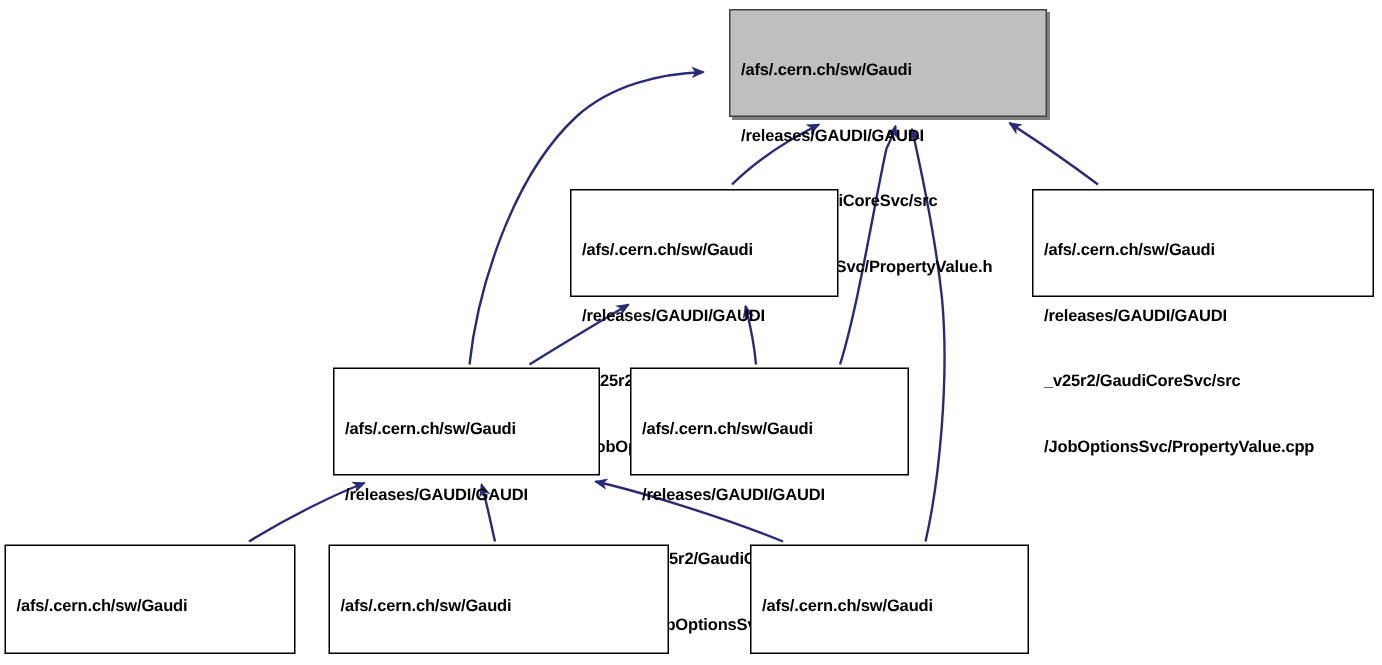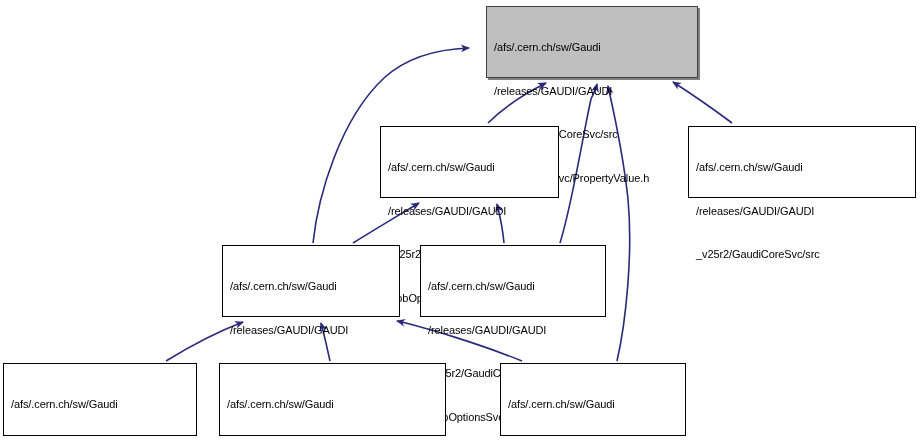--- a/index.html
+++ b/index.html
@@ -28,20 +28,21 @@
     box-sizing: border-box;
     border: 1px solid #000000;
     background: #ffffff;
     color: #000000;
     font-size: 11px;
     line-height: 14.5px;
     padding: 4px 6px 4px 7px;
     white-space: pre;
     letter-spacing: -0.1px;
     z-index: 2;
+    font-weight: bold;
   }
   .node.current {
     background: #bfbfbf;
     border: 1px solid #404040;
     box-shadow: 2px 2px 0 #808080;
   }
   .node .line {
     display: block;
   }
 </style>
@@ -89,20 +90,21 @@
     <span class="line">/afs/.cern.ch/sw/Gaudi</span>
     <span class="line">/releases/GAUDI/GAUDI</span>
     <span class="line">_v25r2/GaudiCoreSvc/src</span>
     <span class="line">/JobOptionsSvc/Property.h</span>
   </div>
 
   <div class="node" style="left:688px;top:126px;width:228px;height:72px;">
     <span class="line">/afs/.cern.ch/sw/Gaudi</span>
     <span class="line">/releases/GAUDI/GAUDI</span>
     <span class="line">_v25r2/GaudiCoreSvc/src</span>
+    <span class="line">/JobOptionsSvc/PropertyValue.cpp</span>
   </div>
 
   <div class="node" style="left:222px;top:245px;width:178px;height:72px;">
     <span class="line">/afs/.cern.ch/sw/Gaudi</span>
     <span class="line">/releases/GAUDI/GAUDI</span>
     <span class="line">_v25r2/GaudiCoreSvc/src</span>
     <span class="line">/JobOptionsSvc/Catalog.h</span>
   </div>
 
   <div class="node" style="left:420px;top:245px;width:186px;height:72px;">

